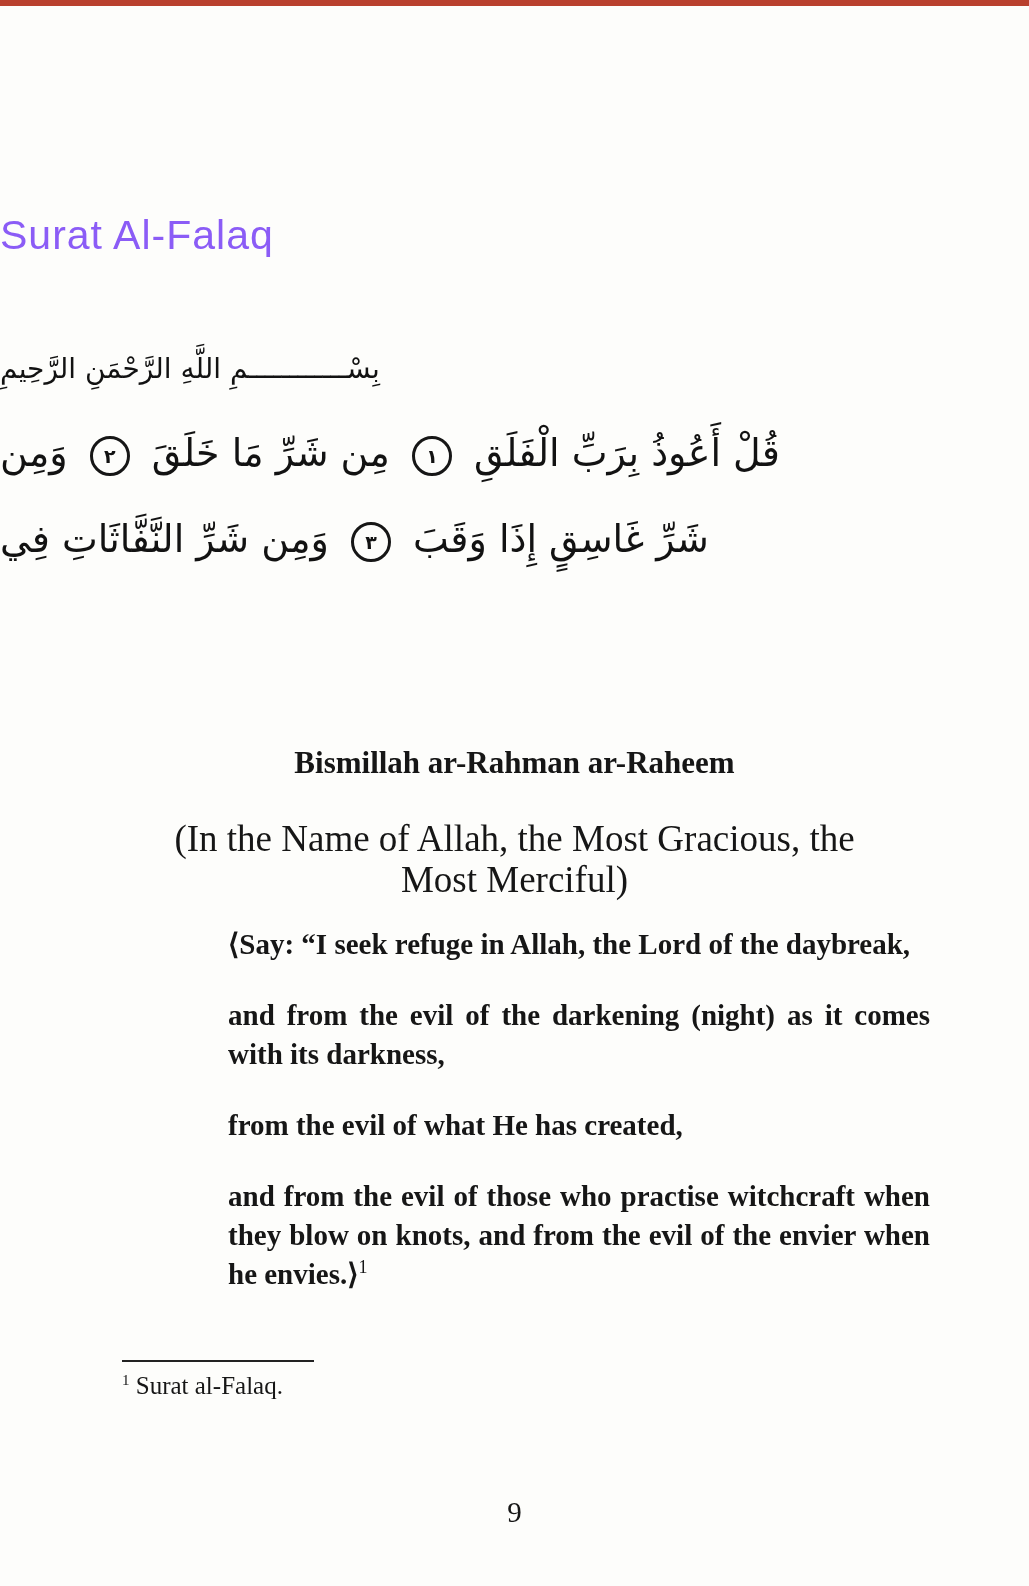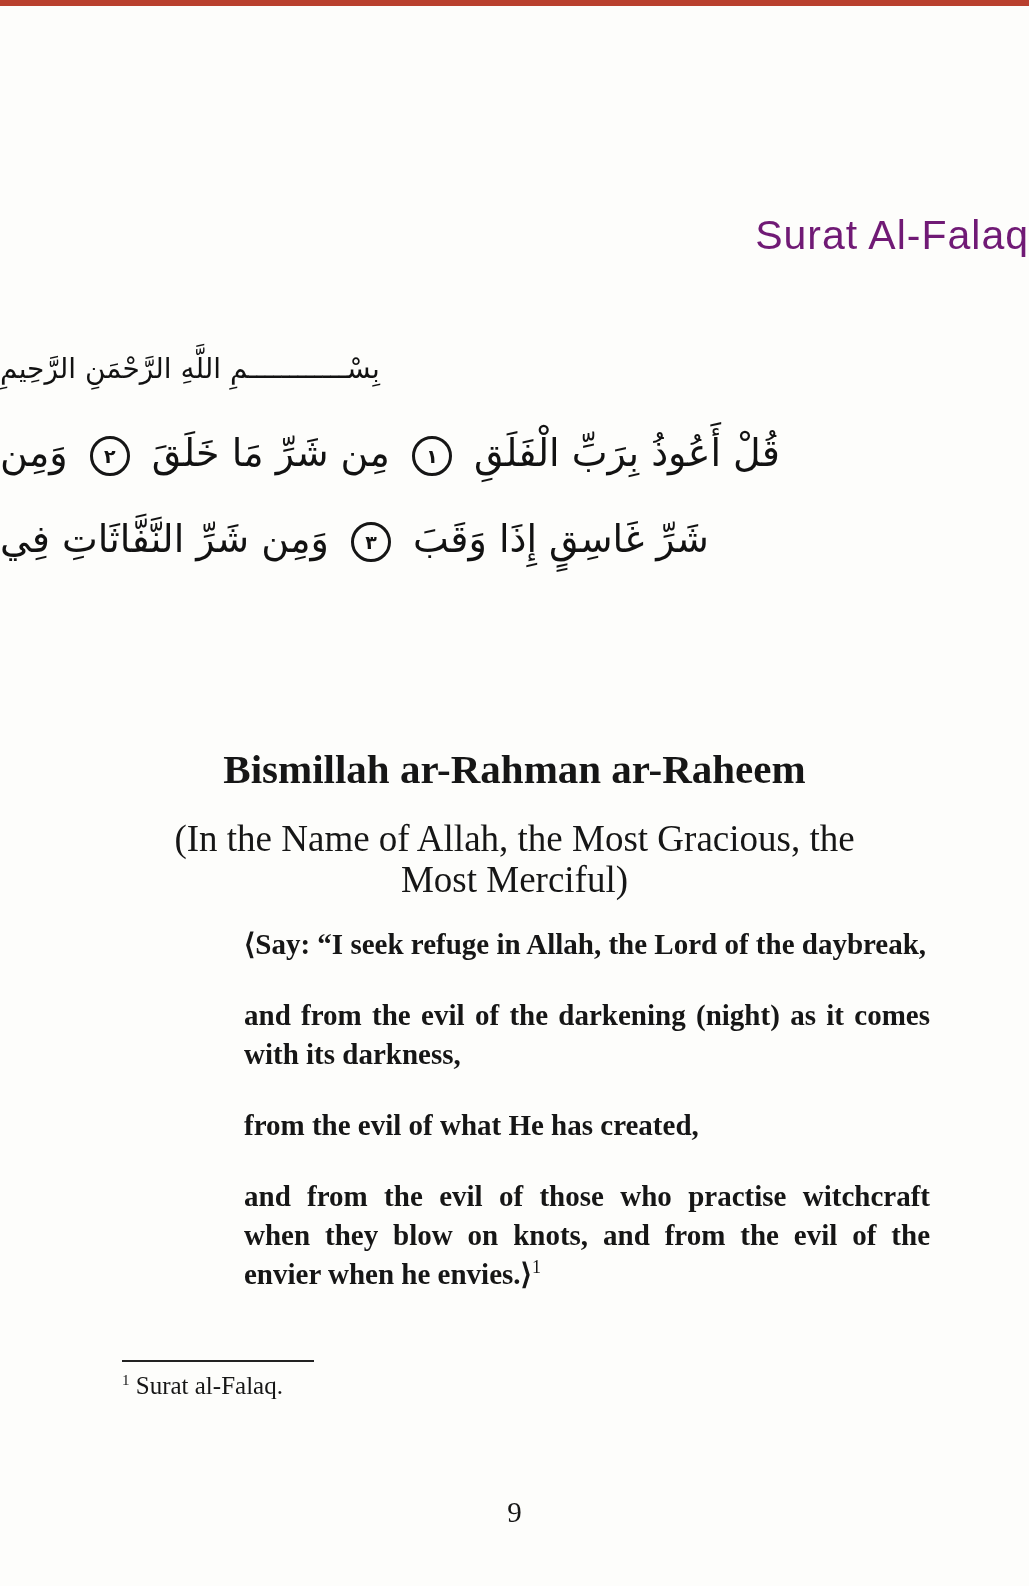--- a/index.html
+++ b/index.html
@@ -16,25 +16,25 @@
   .scan-edge-top {
     position: absolute;
     top: 0; left: 0;
     width: 100%; height: 6px;
     background: #b9402e;
   }
   .title {
     position: absolute;
     top: 212px; left: 0;
     width: 100%;
-    text-align: right;
+    text-align: left;
     font-family: "Liberation Sans", sans-serif;
     font-size: 41px;
     font-weight: 400;
-    color: #701a75;
+    color: #8b5cf6;
     letter-spacing: 1px;
   }
   .arabic {
     position: absolute;
     top: 342px; left: 0; right: 0;
     text-align: left;
     direction: rtl;
     font-family: "DejaVu Sans", sans-serif;
     color: #121212;
   }
@@ -60,21 +60,21 @@
     line-height: 34px;
     margin: 0 10px;
     vertical-align: middle;
     font-weight: bold;
   }
   .bismillah-heading {
     position: absolute;
     top: 745px; left: 0;
     width: 100%;
     text-align: center;
-    font-size: 41px;
+    font-size: 31px;
     font-weight: bold;
   }
   .intro {
     position: absolute;
     top: 818px; left: 0; right: 0;
     margin: 0 auto;
     max-width: 700px;
     text-align: center;
     font-size: 37px;
     line-height: 41px;
@@ -82,21 +82,21 @@
   .verses {
     position: absolute;
     top: 925px;
     left: 228px;
     width: 702px;
     font-size: 29px;
     font-weight: bold;
     line-height: 39px;
     text-align: justify;
   }
-  .verse { margin: 0 0 32px 16px; }
+  .verse { margin: 0 0 32px 0; }
   .fn-marker {
     font-size: 18px;
     font-weight: normal;
     vertical-align: super;
     line-height: 0;
   }
   .footnote-rule {
     position: absolute;
     left: 122px;
     top: 1360px;

